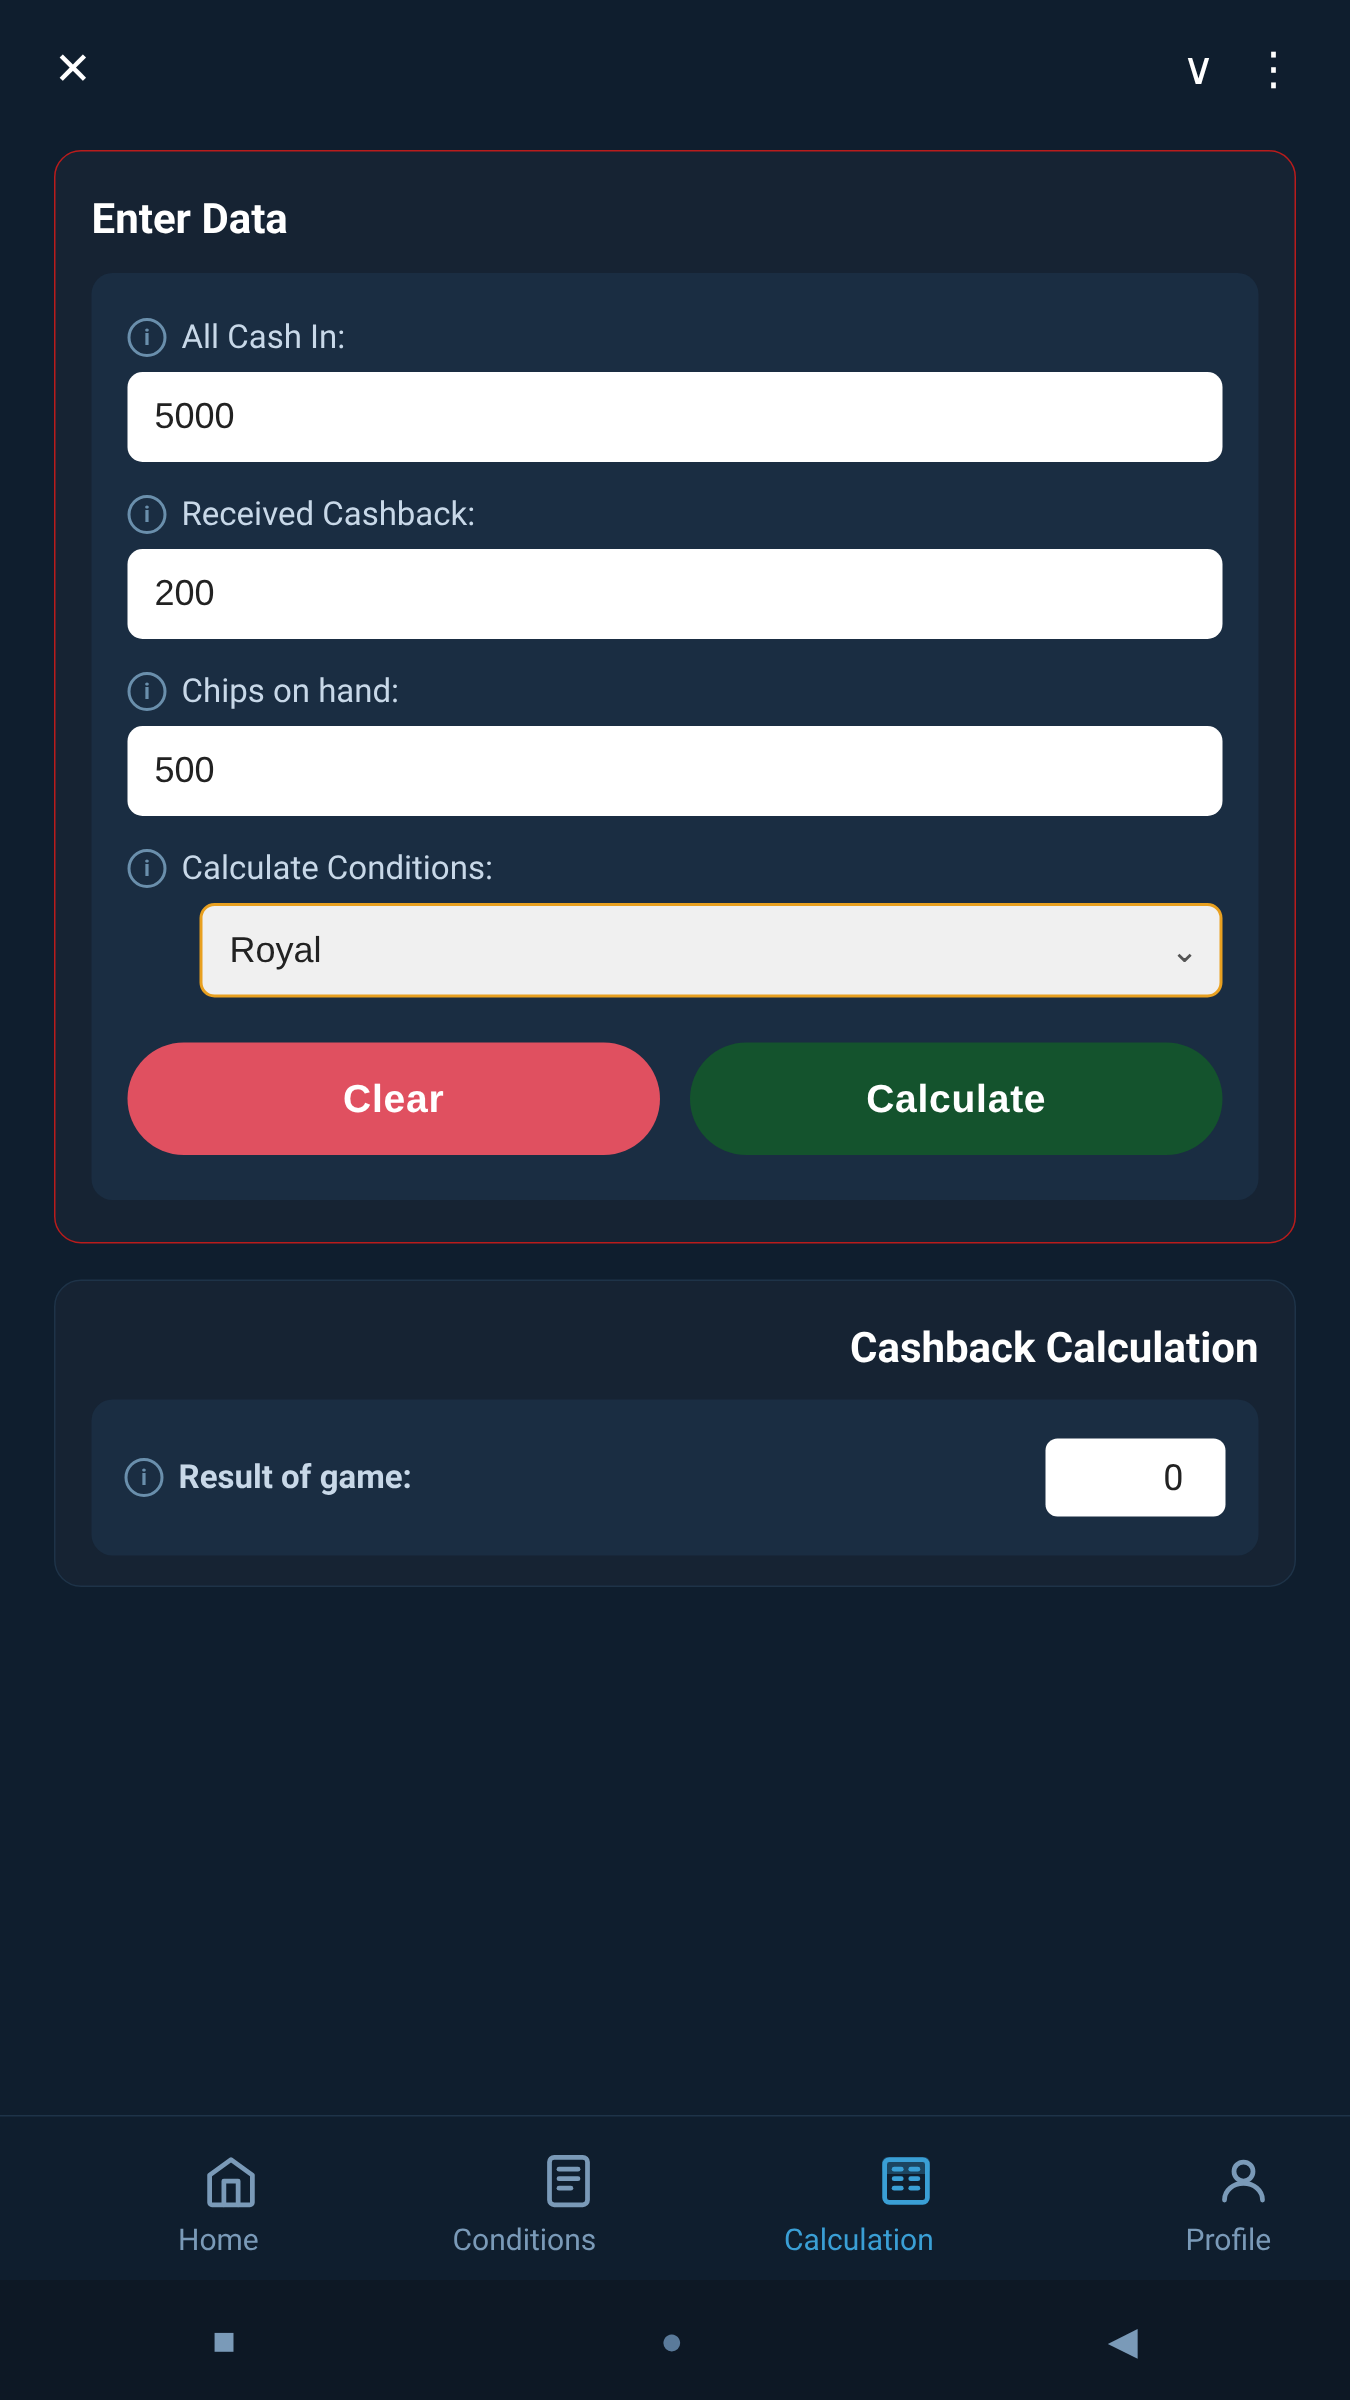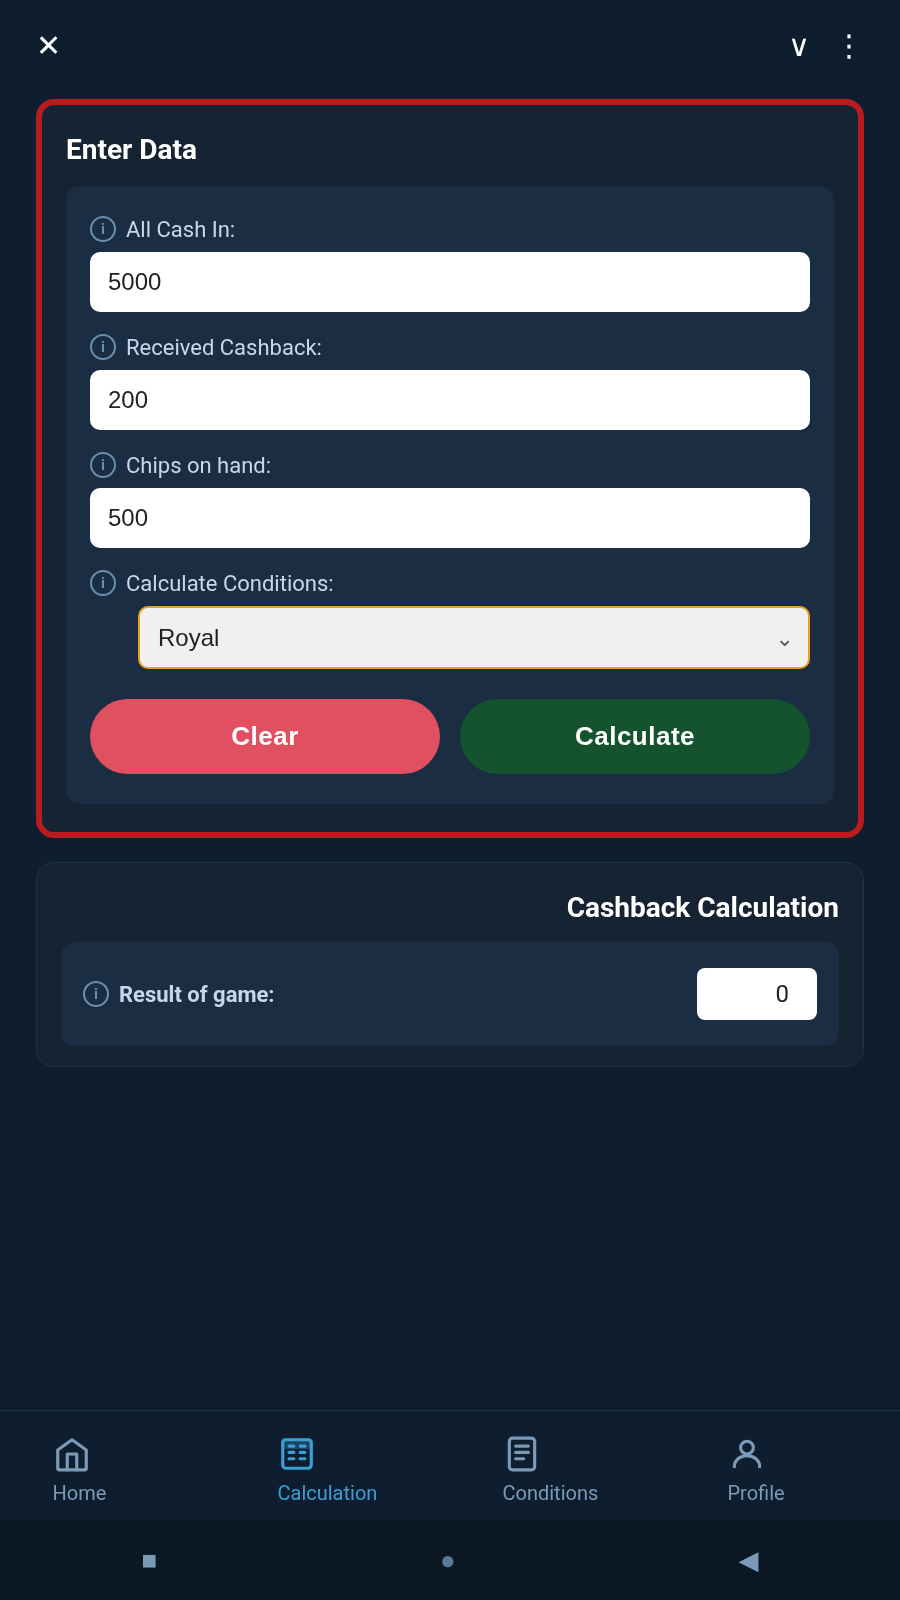--- a/index.html
+++ b/index.html
@@ -45,21 +45,21 @@
       display: flex;
       flex-direction: column;
       gap: 24px;
     }
 
     
     .card {
       background: #162333;
       border-radius: 18px;
       padding: 28px 24px;
-      border: 6px solid #b91c1c;
+      border: 1px solid #b91c1c;
     }
 
     .card-title {
       font-size: 28px;
       font-weight: 700;
       color: #fff;
       margin-bottom: 20px;
     }
 
     
@@ -225,21 +225,21 @@
       border-top: 1px solid #1e3348;
       display: flex;
       align-items: center;
       justify-content: space-around;
       padding: 18px 0 10px 0;
       height: 110px;
     }
     .nav-item {
       display: flex;
       flex-direction: column;
-      align-items: flex-start;
+      align-items: flex-end;
       gap: 8px;
       cursor: pointer;
       min-width: 120px;
     }
     .nav-label {
       font-size: 20px;
       color: #7a9ab8;
     }
     .nav-label.active {
       color: #3a9fd5;
@@ -350,48 +350,48 @@
 </div>
 
 <nav class="bottom-nav">
 
   <div class="nav-item">
     <svg class="nav-svg" viewBox="0 0 24 24" fill="none" stroke="#7a9ab8" stroke-width="2" stroke-linecap="round" stroke-linejoin="round">
       <path d="M3 9.5L12 3l9 6.5V21a1 1 0 0 1-1 1H4a1 1 0 0 1-1-1V9.5z"></path>
       <polyline points="9 22 9 12 15 12 15 22"></polyline>
     </svg>
     <span class="nav-label">Home</span>
+  </div>
+
+  <div class="nav-item">
+    <svg class="nav-svg" viewBox="0 0 24 24" fill="none" stroke="#7a9ab8" stroke-width="2" stroke-linecap="round" stroke-linejoin="round">
+      <rect x="4" y="2" width="16" height="20" rx="2" ry="2"></rect>
+      <line x1="8" y1="7" x2="16" y2="7"></line>
+      <line x1="8" y1="11" x2="16" y2="11"></line>
+      <line x1="8" y1="15" x2="13" y2="15"></line>
+    </svg>
+    <span class="nav-label">Conditions</span>
   </div>
 
   <div class="nav-item">
     <svg class="nav-svg" viewBox="0 0 24 24" fill="none" stroke="#3a9fd5" stroke-width="2" stroke-linecap="round" stroke-linejoin="round">
       <rect x="3" y="3" width="18" height="18" rx="2"></rect>
       <line x1="7" y1="7" x2="10" y2="7"></line>
         <line x1="14" y1="7" x2="17" y2="7"></line>
       <line x1="7" y1="11" x2="10" y2="11"></line>
         <line x1="14" y1="11" x2="17" y2="11"></line>
       <line x1="7" y1="15" x2="10" y2="15"></line>
         <line x1="14" y1="15" x2="17" y2="15"></line>
       <rect x="3" y="3" width="18" height="5" rx="1" fill="#3a9fd5" opacity="0.3"></rect>
     </svg>
     <span class="nav-label active">Calculation</span>
   </div>
 
   <div class="nav-item">
     <svg class="nav-svg" viewBox="0 0 24 24" fill="none" stroke="#7a9ab8" stroke-width="2" stroke-linecap="round" stroke-linejoin="round">
-      <rect x="4" y="2" width="16" height="20" rx="2" ry="2"></rect>
-      <line x1="8" y1="7" x2="16" y2="7"></line>
-      <line x1="8" y1="11" x2="16" y2="11"></line>
-      <line x1="8" y1="15" x2="13" y2="15"></line>
-    </svg>
-    <span class="nav-label">Conditions</span>
-  </div>
-
-  <div class="nav-item">
-    <svg class="nav-svg" viewBox="0 0 24 24" fill="none" stroke="#7a9ab8" stroke-width="2" stroke-linecap="round" stroke-linejoin="round">
       <circle cx="12" cy="8" r="4"></circle>
       <path d="M4 20c0-4 3.6-7 8-7s8 3 8 7"></path>
     </svg>
     <span class="nav-label">Profile</span>
   </div>
 
 </nav>
 
 <div class="system-nav">
   <span class="sys-btn" style="font-size:26px;">■</span>

